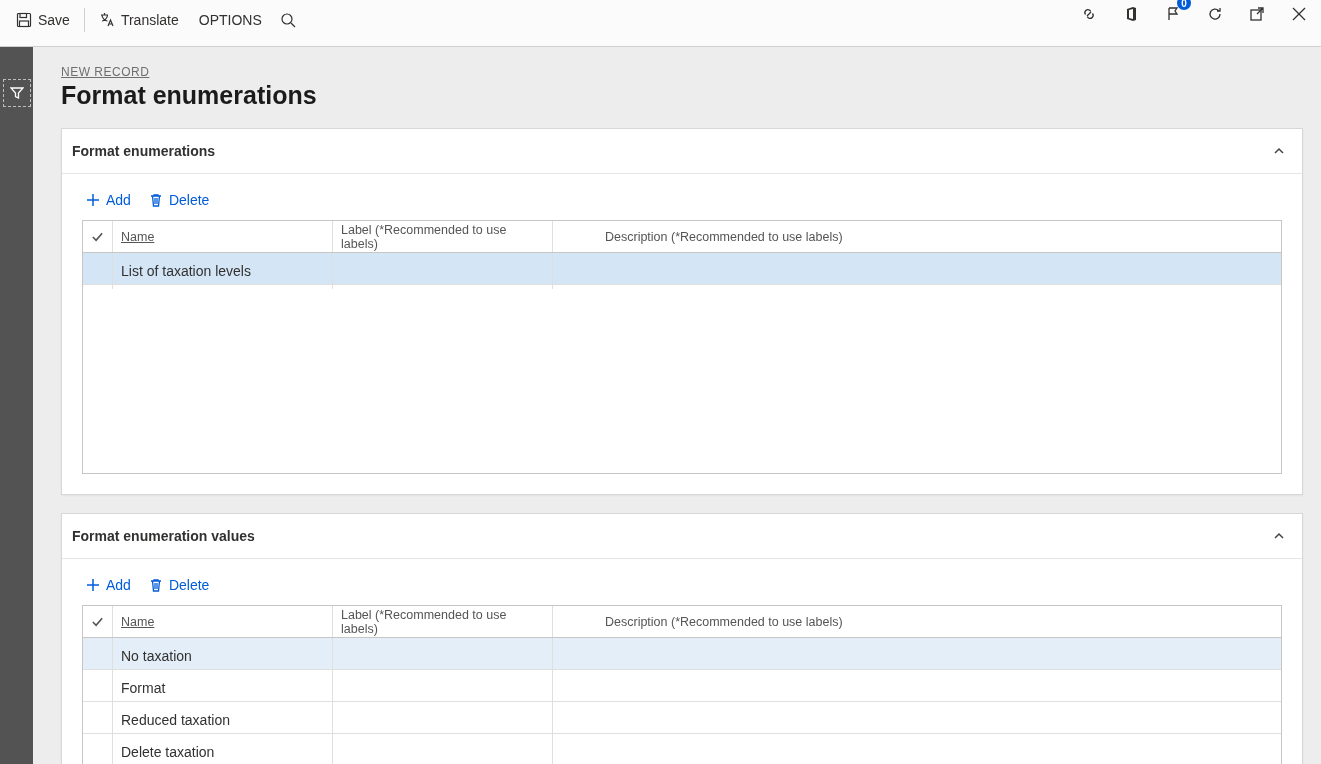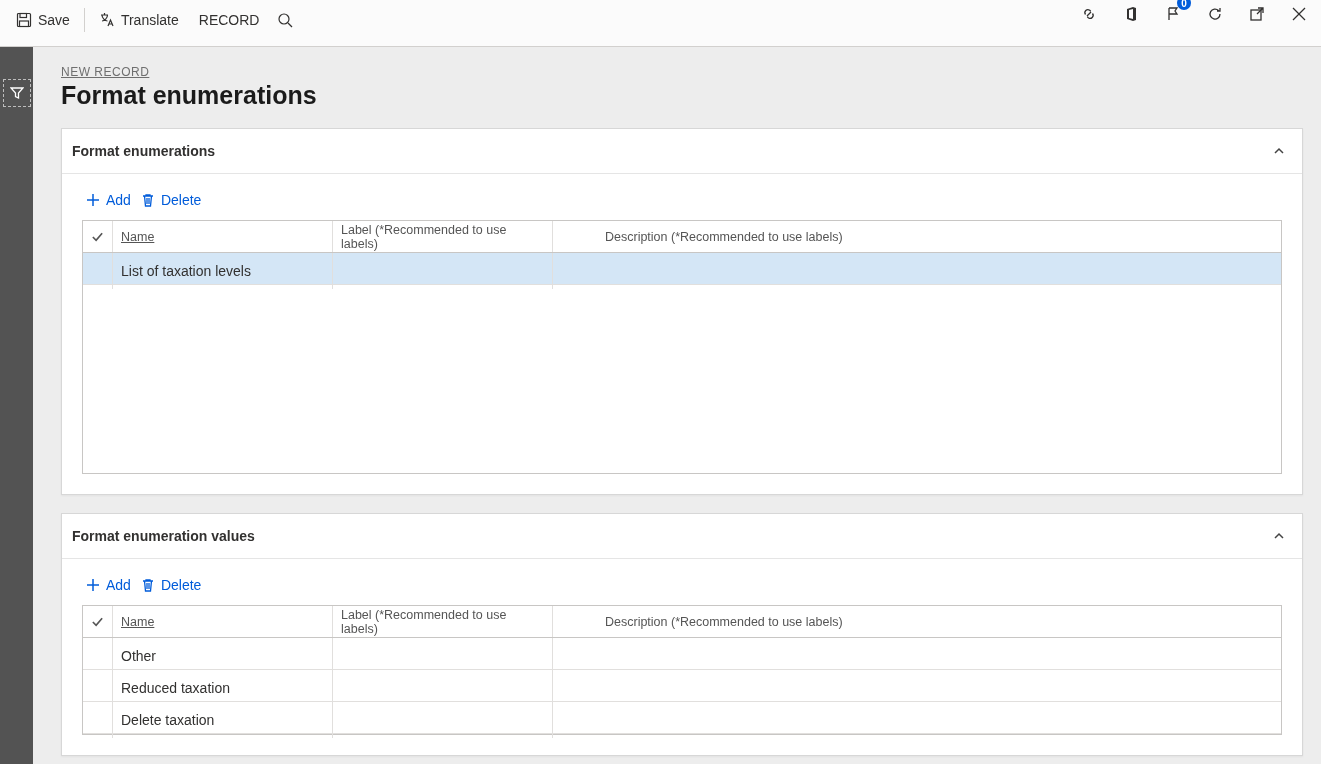--- a/index.html
+++ b/index.html
@@ -117,21 +117,21 @@
     font-size: 14px;
     font-weight: 600;
     border-bottom: 1px solid #e5e5e5;
     cursor: pointer;
   }
   .panel-header .caret { margin-left: auto; color: #444; }
   .panel-body { padding: 16px 10px 20px 10px; }
 
   .toolbar {
     display: flex;
-    gap: 2px;
+    gap: 10px;
     margin: 0 0 10px 10px;
   }
   .tbtn {
     display: flex; align-items: center; gap: 6px;
     color: #015cda;
     font-size: 14px;
     cursor: pointer;
     padding: 2px 4px;
   }
 
@@ -197,21 +197,21 @@
     <div class="cmd-item">
       <span>
         <svg width="16" height="16" viewBox="0 0 16 16" fill="none" stroke="#323130" stroke-width="1.2">
           <path d="M2 3 h7 M5.5 1 v2 M3 3 c0 3 3 6 5.5 6 M8.5 3 c0 3 -3 6 -5.5 6"></path>
           <path d="M9 14 l2.5 -6 l2.5 6 M9.8 12 h3.4"></path>
         </svg>
       </span>
       <span>Translate</span>
     </div>
     <div class="cmd-item">
-      <span>RECORD</span>
+      <span>OPTIONS</span>
     </div>
     <div class="cmd-item" style="padding:0 8px">
       <span>
         <svg width="16" height="16" viewBox="0 0 16 16" fill="none" stroke="#323130" stroke-width="1.2">
           <circle cx="7" cy="7" r="5"></circle>
           <line x1="11" y1="11" x2="15" y2="15"></line>
         </svg>
       </span>
     </div>
   </div>
@@ -365,23 +365,29 @@
             <div class="gh-cell gh-check">
               <svg width="14" height="14" viewBox="0 0 14 14" fill="none" stroke="#555" stroke-width="1.8">
                   <path d="M2 7 l3.5 3.5 L12 3"></path>
                 </svg>
             </div>
             <div class="gh-cell gh-name">Name</div>
             <div class="gh-cell gh-label">Label (*Recommended to use labels)</div>
             <div class="gh-cell gh-desc">Description (*Recommended to use labels)</div>
           </div>
           <div id="grid2-body">
+              <div class="grid-row selected-light">
+                <div class="gr-cell gr-check"></div>
+                <div class="gr-cell gr-name">No taxation</div>
+                <div class="gr-cell gr-label"></div>
+                <div class="gr-cell gr-desc"></div>
+              </div>
               <div class="grid-row">
                 <div class="gr-cell gr-check"></div>
-                <div class="gr-cell gr-name">Other</div>
+                <div class="gr-cell gr-name">Format</div>
                 <div class="gr-cell gr-label"></div>
                 <div class="gr-cell gr-desc"></div>
               </div>
               <div class="grid-row">
                 <div class="gr-cell gr-check"></div>
                 <div class="gr-cell gr-name">Reduced taxation</div>
                 <div class="gr-cell gr-label"></div>
                 <div class="gr-cell gr-desc"></div>
               </div>
               <div class="grid-row">

